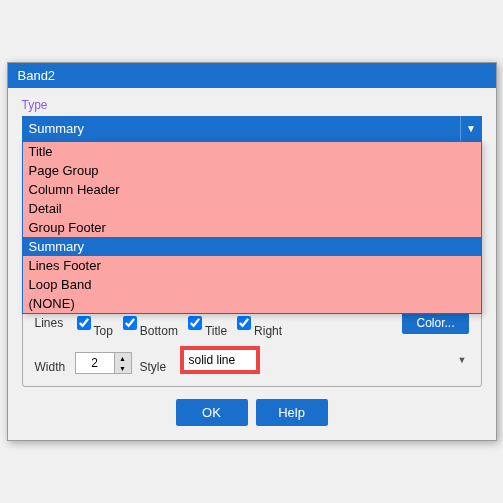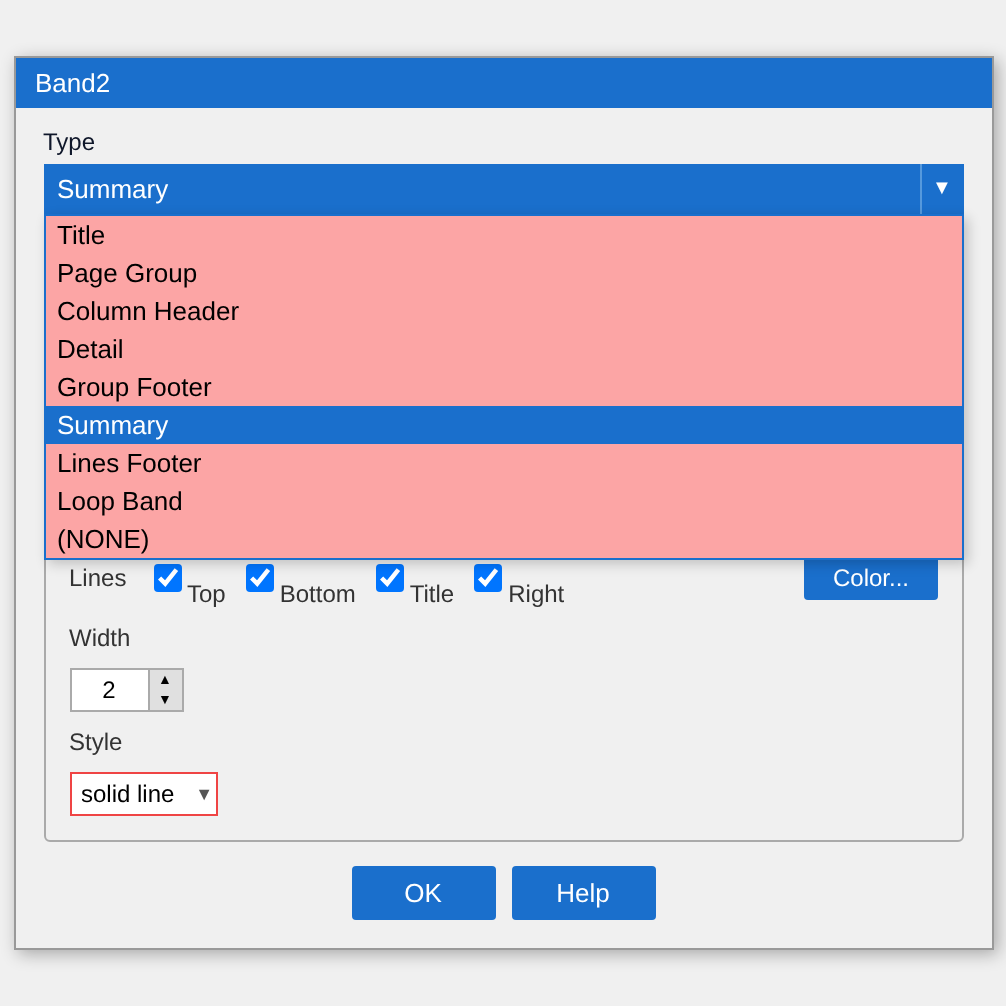--- a/index.html
+++ b/index.html
@@ -25,21 +25,21 @@
       color: white;
       padding: 5px 10px;
       font-size: 13px;
       font-weight: normal;
     }
     .content {
       padding: 10px 14px 14px 14px;
     }
     .section-label {
       font-size: 12px;
-      color: #0f172a;
+      color: #8b5cf6;
       margin-bottom: 4px;
     }
     .group-box {
       border: 1px solid #aaa;
       border-radius: 3px;
       padding: 10px 12px 12px 12px;
       margin-bottom: 10px;
       position: relative;
     }
     .group-box-title {
@@ -193,24 +193,23 @@
       border: none;
       padding: 4px 14px;
       font-size: 12px;
       cursor: pointer;
       margin-left: auto;
       border-radius: 2px;
       text-align: center;
     }
     .width-style-row {
       display: flex;
-      align-items: flex-start;
+      align-items: flex-end;
       gap: 8px;
       margin-top: 8px;
-      flex-direction: column;
     }
     .width-input-container {
       display: flex;
       align-items: center;
     }
     .width-input {
       width: 40px;
       border: 1px solid #aaa;
       padding: 3px 4px;
       font-size: 12px;
@@ -229,21 +228,21 @@
       height: 10px;
       font-size: 7px;
       cursor: pointer;
       display: flex;
       align-items: center;
       justify-content: center;
       line-height: 1;
     }
     .style-select {
       flex: 1;
-      border: 1px solid #ef4444;
+      border: 4px solid #ef4444;
       padding: 3px 5px;
       font-size: 12px;
       background: white;
       appearance: none;
       -webkit-appearance: none;
     }
     .style-select-container {
       flex: 1;
       position: relative;
     }

